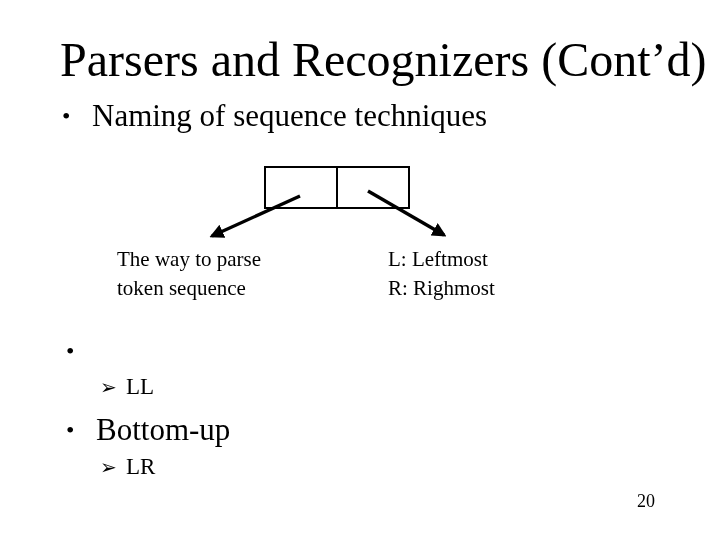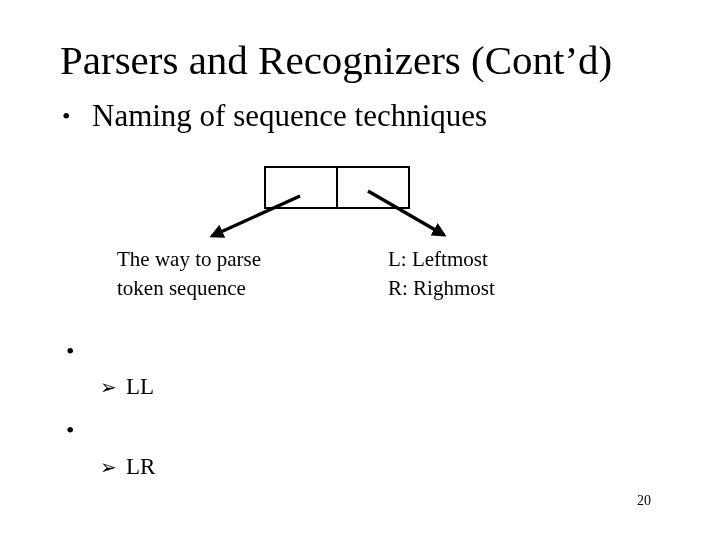--- a/index.html
+++ b/index.html
@@ -15,21 +15,21 @@
     overflow: hidden;
     font-family: "Liberation Serif", "DejaVu Serif", serif;
     color: #000000;
   }
   .abs { position: absolute; }
 
   .title {
     left: 60px;
     top: 34px;
     width: 640px;
-    font-size: 41px;
+    font-size: 48px;
     line-height: 52px;
     white-space: nowrap;
   }
 
   .bullet-row {
     display: flex;
     align-items: flex-start;
     white-space: nowrap;
   }
   .bullet-l1 {
@@ -88,21 +88,21 @@
     font-size: 21px;
     line-height: 29px;
     white-space: nowrap;
   }
   .label-left { left: 117px; top: 245px; }
   .label-right { left: 388px; top: 245px; }
 
   .page-number {
     left: 637px;
     top: 493px;
-    font-size: 14px;
+    font-size: 18px;
     line-height: 16px;
     font-family: Liberation Serif, serif;
   }
 </style>
 </head>
 <body>
 
 <div class="slide">
 
   <div class="abs title">Parsers and Recognizers (Cont’d)</div>
@@ -139,20 +139,21 @@
     <span class="glyph">•</span>
   </div>
 
   <div class="abs bullet-row sub-row row-ll">
     <span class="glyph">➢</span>
     <span>LL</span>
   </div>
 
   <div class="abs bullet-row bullet-l1 row-bottomup">
     <span class="glyph">•</span>
+    <span>Bottom-up</span>
   </div>
 
   <div class="abs bullet-row sub-row row-lr">
     <span class="glyph">➢</span>
     <span>LR</span>
   </div>
 
   <div class="abs page-number">20</div>
 
 </div>

